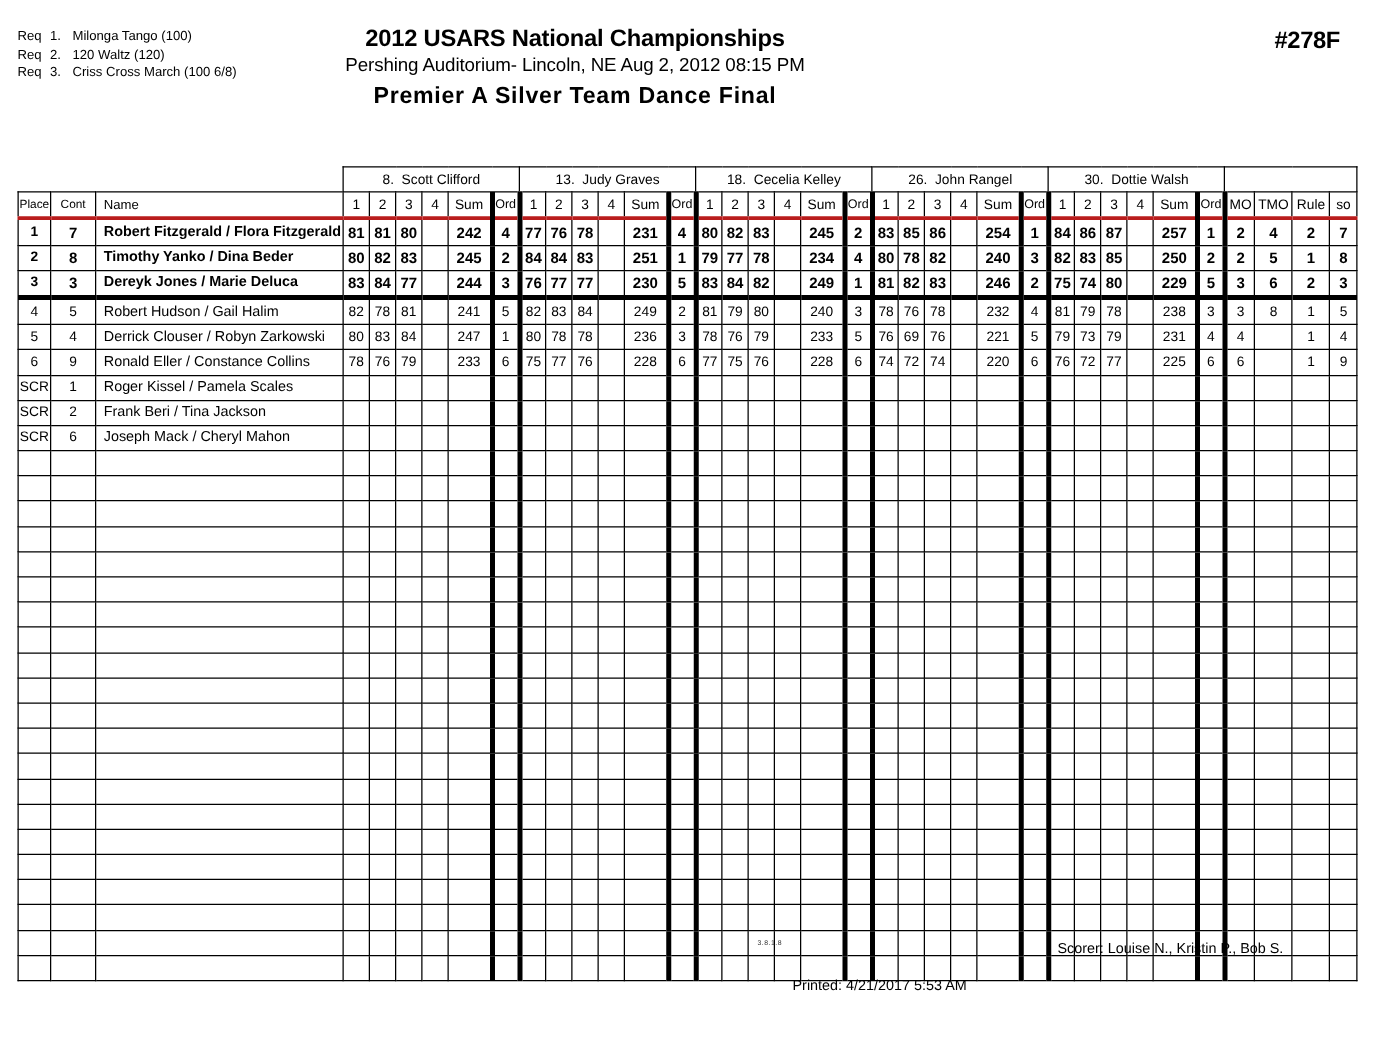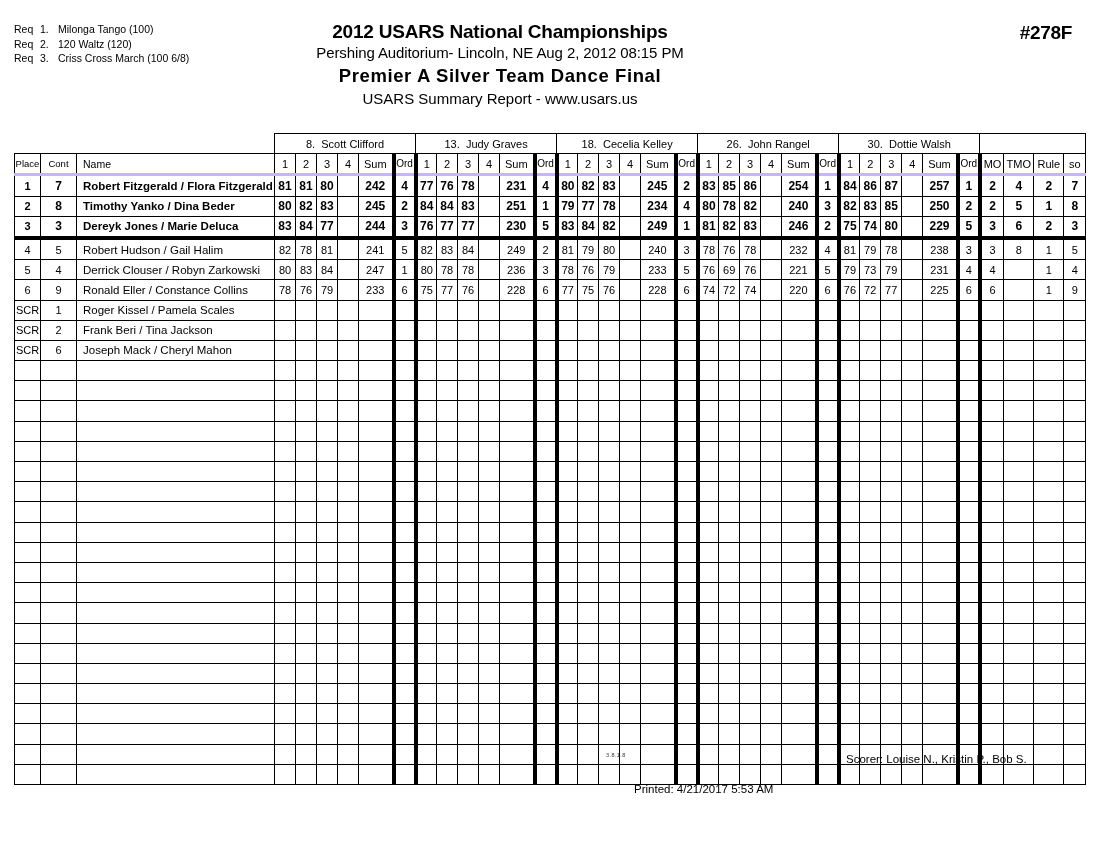--- a/index.html
+++ b/index.html
@@ -28,21 +28,20 @@
   .req-line { display: block; }
   .req-line .req-word { display: inline-block; width: 26px; }
   .req-line .req-num { display: inline-block; width: 18px; }
 
   .title-block {
     position: absolute;
     left: 0;
     top: 20px;
     width: 920px;
     text-align: center;
-    padding-left: 40px;
   }
   .title-main {
     font-size: 19px;
     font-weight: bold;
     line-height: 23px;
     letter-spacing: -0.2px;
   }
   .title-venue {
     font-size: 15px;
     line-height: 20px;
@@ -131,21 +130,21 @@
     padding-left: 6px;
     font-size: 11.5px;
     margin-left: 14px;
   }
   tr.body-row td.scr-lbl { font-size: 11px; }
 
   td.num { font-size: 11.5px; }
   td.ordv { font-weight: bold; font-size: 12px; }
 
   
-  tr.chdr-row td { border-bottom: 3px solid #c4b5fd; }
+  tr.chdr-row td { border-bottom: 3px solid #b91c1c; }
 
   
   .footer {
     position: absolute;
     left: 14px;
     top: 750px;
     width: 1034px;
     height: 22px;
     font-size: 11.5px;
   }
@@ -183,21 +182,20 @@
   </span>
   <span class="req-line">
     <span class="req-word">Req</span><span class="req-num">3.</span><span>Criss Cross March (100 6/8)</span>
   </span>
 </div>
 
 <div class="title-block">
   <div class="title-main">2012 USARS National Championships</div>
   <div class="title-venue">Pershing Auditorium- Lincoln, NE  Aug 2, 2012  08:15 PM</div>
   <div class="title-event">Premier A Silver Team Dance Final</div>
-  <div class="title-report">USARS Summary Report - www.usars.us</div>
 </div>
 
 <div class="event-number">#278F</div>
 
 <div class="sheet">
   <table class="grid">
     <colgroup>
       <col style="width:26px">
       <col style="width:36px">
       <col style="width:198px">

